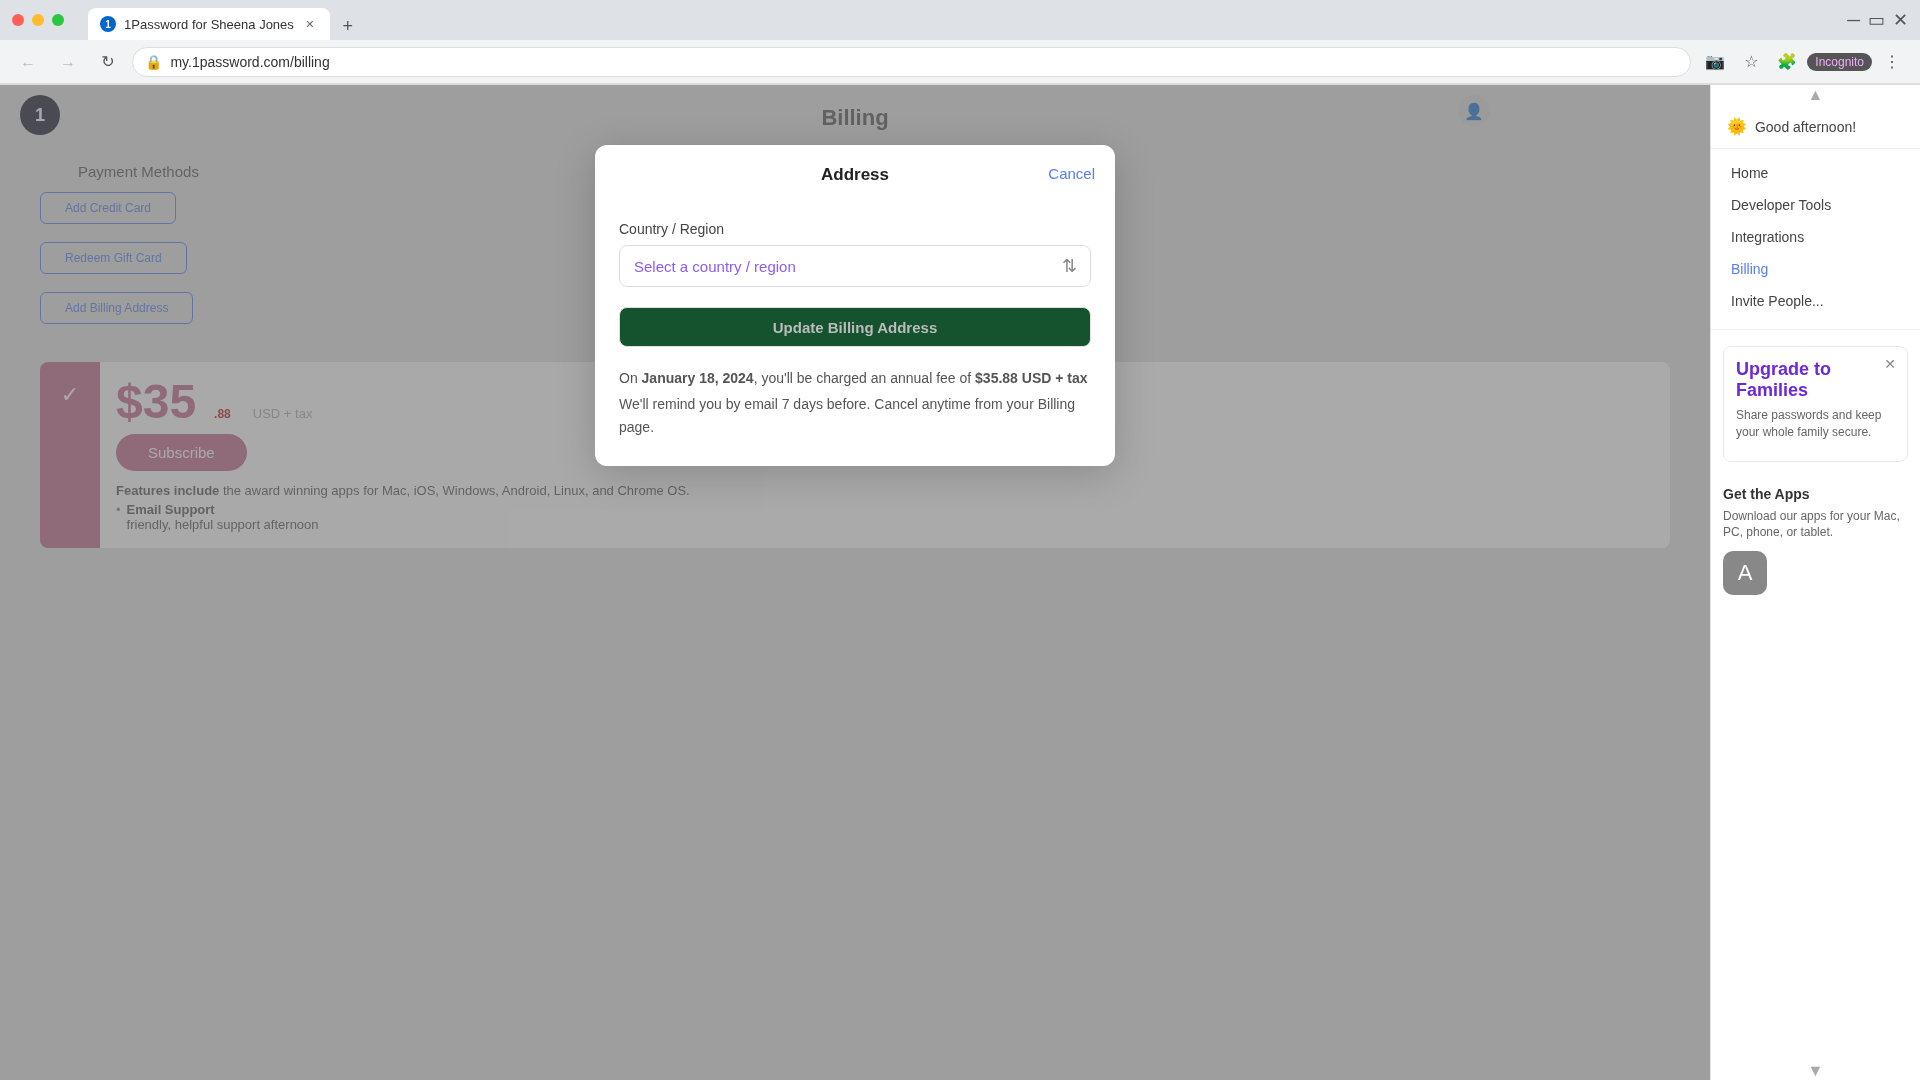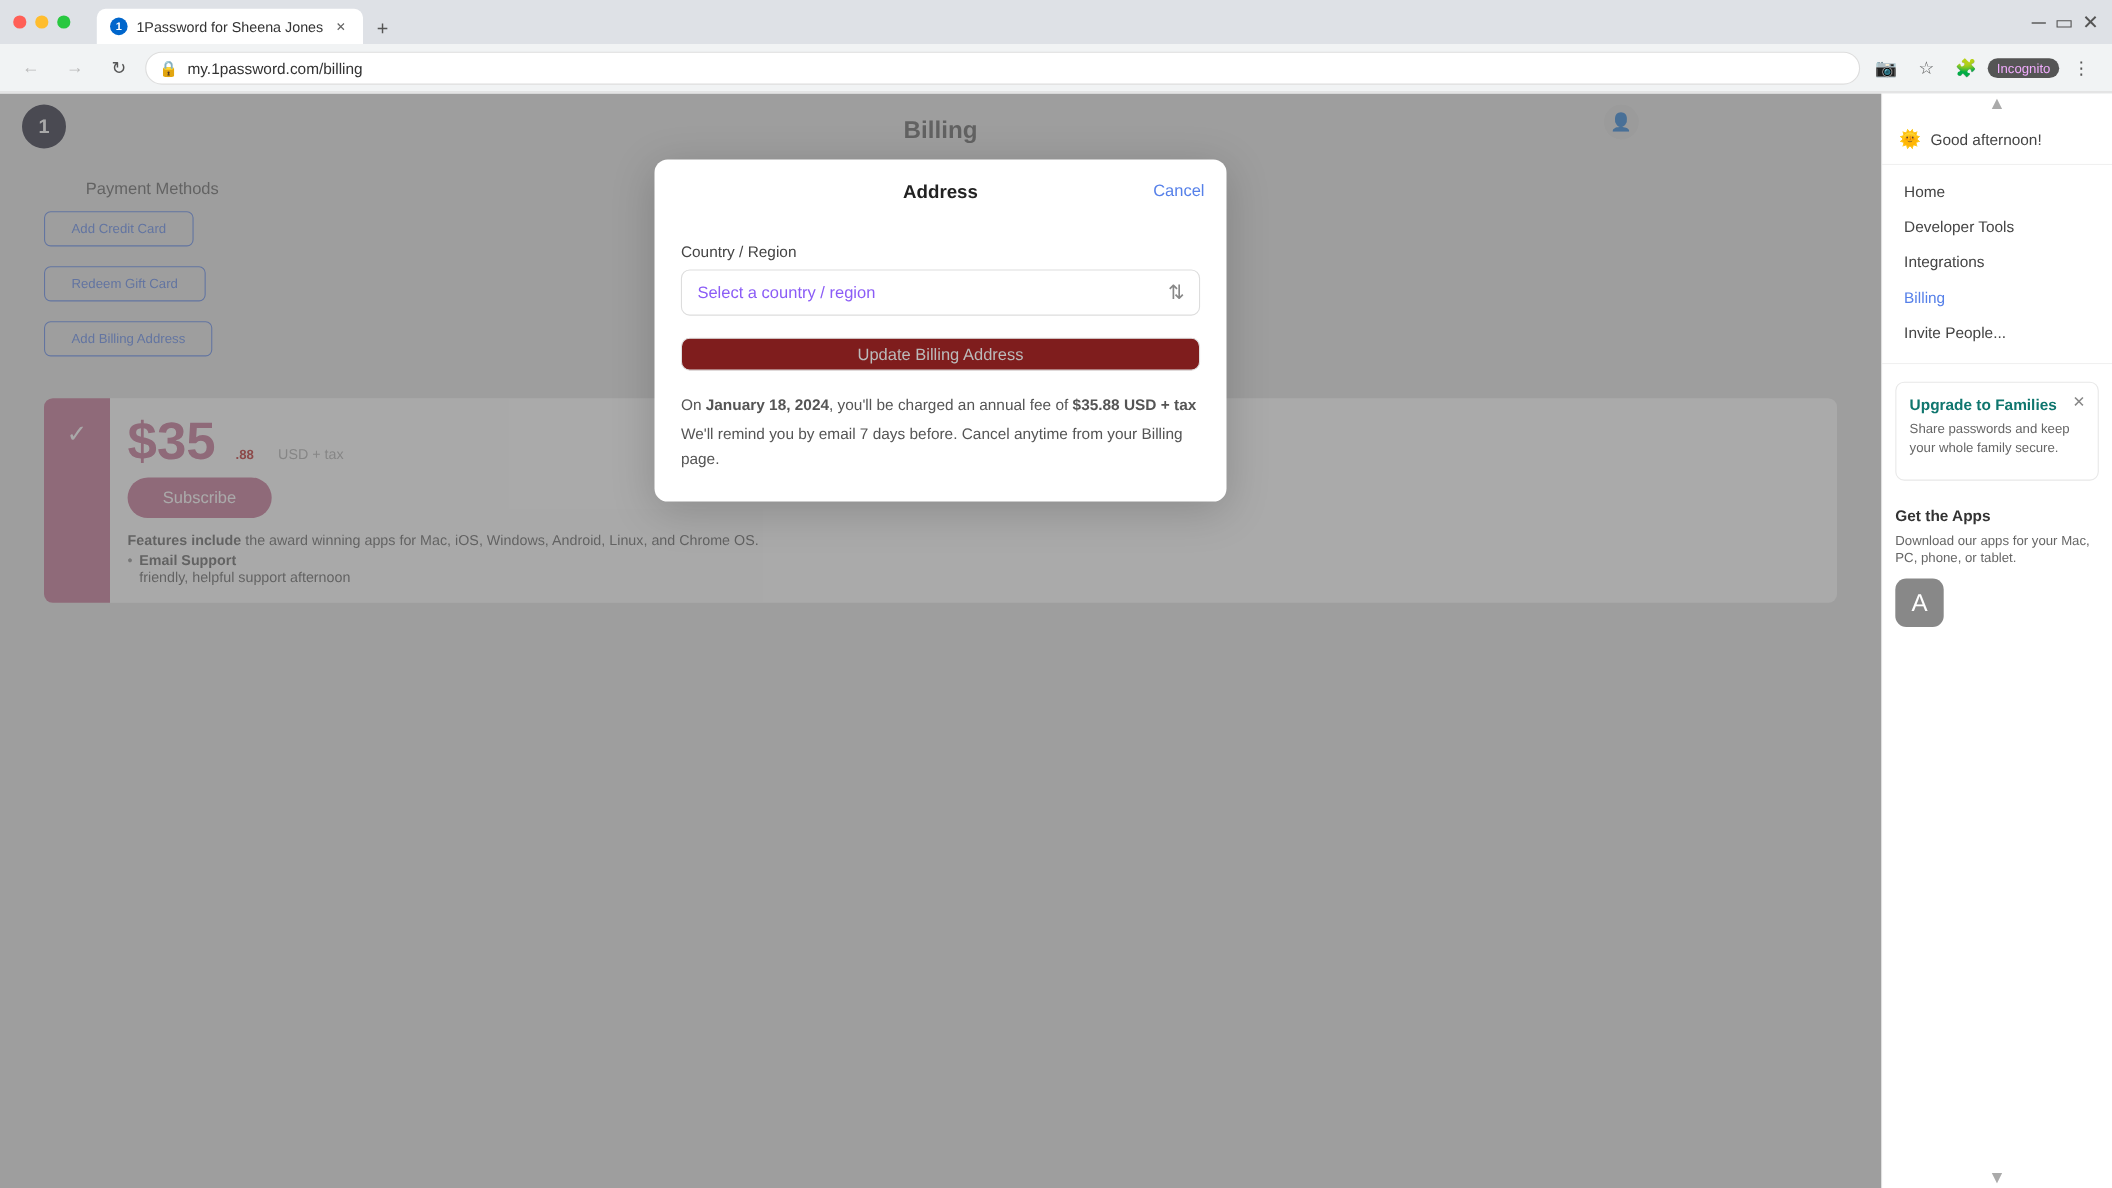--- a/index.html
+++ b/index.html
@@ -189,21 +189,21 @@
     }
     .upgrade-close {
       position: absolute;
       top: 8px; right: 8px;
       width: 18px; height: 18px;
       cursor: pointer;
       color: #888;
       font-size: 14px;
       display: flex; align-items: center; justify-content: center;
     }
-    .upgrade-title { font-size: 14px; font-weight: 600; color: #0f766e; margin-bottom: 6px; }
+    .upgrade-title { font-size: 18px; font-weight: 600; color: #6d28d9; margin-bottom: 6px; }
     .upgrade-text { font-size: 12px; color: #666; line-height: 1.4; margin-bottom: 8px; }
     .get-apps-title { font-size: 14px; font-weight: 600; color: #333; margin-bottom: 6px; margin-top: 12px; }
     .get-apps-text { font-size: 12px; color: #666; line-height: 1.4; }
     .app-store-icon {
       width: 44px; height: 44px;
       background: #888;
       border-radius: 10px;
       margin-top: 10px;
       display: flex; align-items: center; justify-content: center;
       color: #fff; font-size: 20px;
@@ -311,27 +311,27 @@
       position: absolute;
       right: 14px;
       top: 50%;
       transform: translateY(-50%);
       color: #888;
       pointer-events: none;
       font-size: 18px;
     }
     .update-btn {
       width: 100%;
-      height: 30px;
-      background: #7f1d1d;
+      height: 40px;
+      background: #14532d;
       border: 1.5px solid #e0e0e0;
       border-radius: 8px;
       color: #bbb;
       font-size: 15px;
-      font-weight: 400;
+      font-weight: 700;
       cursor: not-allowed;
       margin-bottom: 20px;
     }
     .billing-info {
       font-size: 14px;
       color: #555;
       line-height: 1.6;
     }
     .billing-note {
       font-size: 14px;

